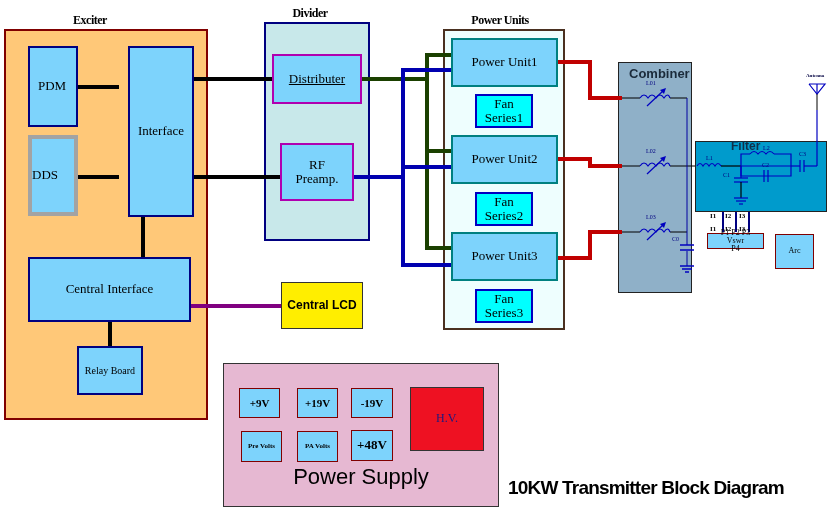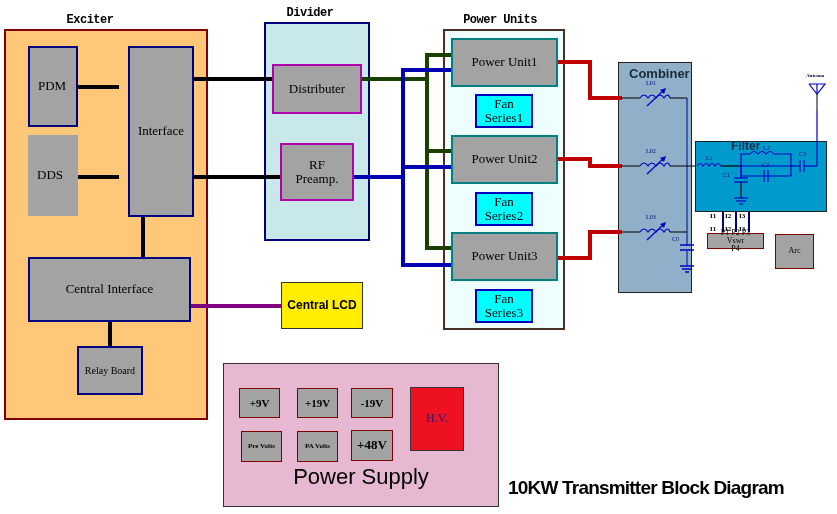--- a/index.html
+++ b/index.html
@@ -1,20 +1,20 @@
 <!DOCTYPE html>
 <html><head>
 <meta charset="utf-8">
 <style>
   html, body { margin:0; padding:0; background:#ffffff; }
   body { width:837px; height:514px; position:relative; overflow:hidden; font-family:"Liberation Serif", serif; }
   .abs { position:absolute; box-sizing:border-box; }
-  .grp-title { position:absolute; font-family:Liberation Mono, monospace; font-weight:bold; font-size:12px; color:#000; letter-spacing:-0.5px; text-align:center; }
+  .grp-title { position:absolute; font-family:Liberation Serif, serif; font-weight:bold; font-size:12px; color:#000; letter-spacing:-0.5px; text-align:center; }
   .blk { position:absolute; box-sizing:border-box; display:flex; align-items:center; justify-content:center; text-align:center; color:#000; font-family:"Liberation Serif", serif; line-height:1.1; }
-  .green { background:#a3a3a3; }
+  .green { background:#7dd3fc; }
   svg.wires { position:absolute; left:0; top:0; width:837px; height:514px; }
 </style>
 </head>
 <body>
 
 <div class="grp-title" style="left:40px;top:13px;width:100px;">Exciter</div>
 <div class="abs" style="left:4px;top:29px;width:204px;height:391px;background:#ffc878;border:2px solid #800000;"></div>
 
 <div class="grp-title" style="left:260px;top:6px;width:100px;">Divider</div>
 <div class="abs" style="left:264px;top:22px;width:106px;height:219px;background:#c8e8ea;border:2px solid #000080;"></div>
@@ -129,34 +129,34 @@
   <g stroke="#000080" stroke-width="2">
     <line x1="723" y1="212" x2="723" y2="232"></line>
     <line x1="736" y1="212" x2="736" y2="232"></line>
     <line x1="749" y1="212" x2="749" y2="232"></line>
   </g>
 </svg>
 
 <div class="blk green" style="left:28px;top:46px;width:50px;height:81px;border:2px solid #000080;font-size:13px;justify-content:flex-start;padding-left:8px;">
   <span>PDM</span>
 </div>
-<div class="blk green" style="left:28px;top:135px;width:50px;height:81px;border:1px solid #a3a3a3;font-size:13px;justify-content:flex-start;padding-left:8px;">
+<div class="blk green" style="left:28px;top:135px;width:50px;height:81px;border:4px solid #a3a3a3;font-size:13px;justify-content:flex-start;padding-left:0;">
   <span>DDS</span>
 </div>
 <div class="blk green" style="left:128px;top:46px;width:66px;height:171px;border:2px solid #000080;font-size:13px;">
   <span>Interface</span>
 </div>
 <div class="blk green" style="left:28px;top:257px;width:163px;height:65px;border:2px solid #000080;font-size:13px;">
   <span>Central Interface</span>
 </div>
 <div class="blk green" style="left:77px;top:346px;width:66px;height:49px;border:2px solid #000080;font-size:10px;">
   <span>Relay Board</span>
 </div>
 
-<div class="blk green" style="left:272px;top:64px;width:90px;height:50px;border:2px solid #b000b0;font-size:13px;">
+<div class="blk green" style="left:272px;top:54px;width:90px;height:50px;border:2px solid #b000b0;font-size:13px;text-decoration:underline;">
   <span>Distributer</span>
 </div>
 <div class="blk green" style="left:280px;top:143px;width:74px;height:58px;border:2px solid #b000b0;font-size:13px;flex-direction:column;">
   <span>RF</span>
   <span>Preamp.</span>
 </div>
 
 <div class="blk green" style="left:451px;top:38px;width:107px;height:49px;border:2px solid #008080;font-size:13px;">
   <span>Power Unit1</span>
 </div>
@@ -223,18 +223,18 @@
 </div>
 <div class="blk green" style="left:241px;top:431px;width:41px;height:31px;border:1px solid #800000;font-size:7px;font-weight:bold;">
   <span>Pre Volts</span>
 </div>
 <div class="blk green" style="left:297px;top:431px;width:41px;height:31px;border:1px solid #800000;font-size:7px;font-weight:bold;">
   <span>PA Volts</span>
 </div>
 <div class="blk green" style="left:351px;top:430px;width:42px;height:31px;border:1px solid #800000;font-size:13px;font-weight:bold;">
   <span>+48V</span>
 </div>
-<div class="blk" style="left:410px;top:387px;width:54px;height:64px;background:#ee1122;border:1px solid #333;font-size:12px;color:#1a1a80;">
+<div class="blk" style="left:410px;top:387px;width:74px;height:64px;background:#ee1122;border:1px solid #333;font-size:12px;color:#1a1a80;">
   <span>H.V.</span>
 </div>
 <div class="abs" style="left:223px;top:464px;width:276px;text-align:center;font-family:'Liberation Sans',sans-serif;font-size:22px;color:#000;">Power Supply</div>
 
 <div class="abs" style="left:508px;top:477px;font-family:'Liberation Sans',sans-serif;font-weight:bold;font-size:19px;color:#000;letter-spacing:-0.8px;white-space:nowrap;">10KW Transmitter Block Diagram</div>
 
 </body></html>

